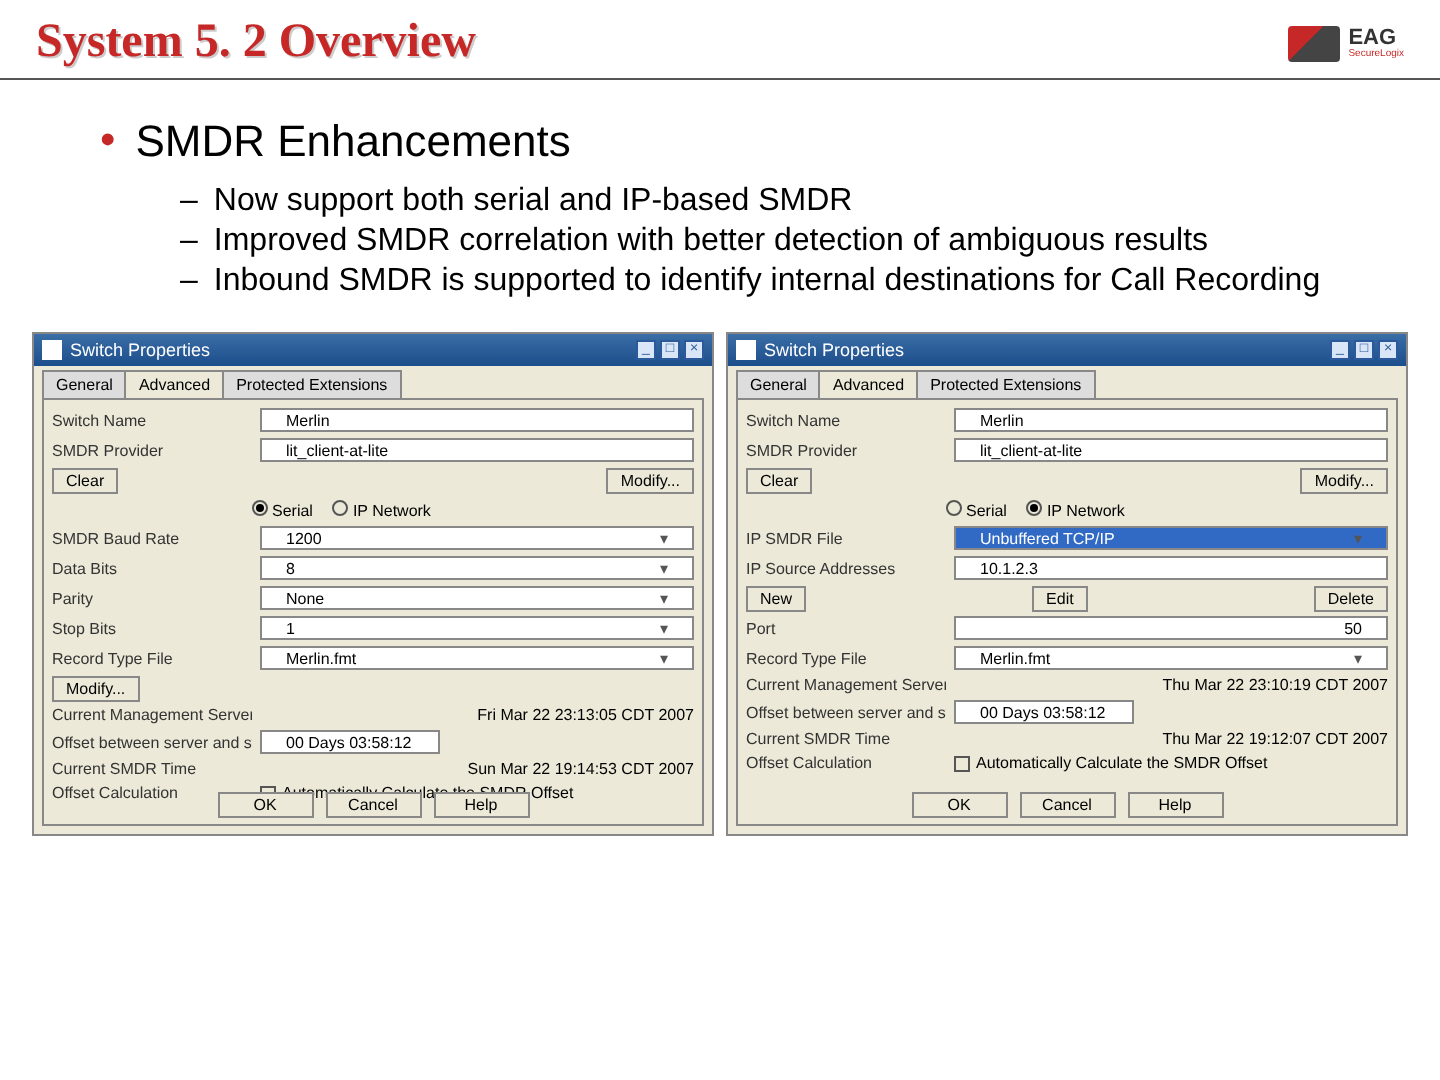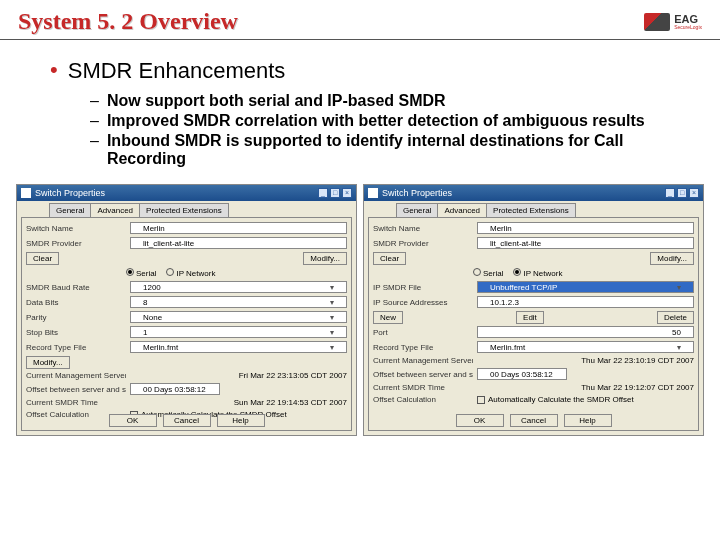--- a/index.html
+++ b/index.html
@@ -55,21 +55,21 @@
   }
   .dot1 { color: #c62828; font-size: 22px; line-height: 1.1; }
   .l1-text { font-size: 22px; }
   .bullet-l2 {
     display: flex;
     gap: 8px;
     margin-left: 40px;
     margin-bottom: 2px;
   }
   .dash { font-size: 16px; }
-  .l2-text { font-size: 16px; font-weight: bold; }
+  .l2-text { font-size: 16px; }
   .shots {
     display: flex;
     gap: 6px;
     padding: 0 16px;
     margin-top: 8px;
   }
   .dialog {
     flex: 1;
     border: 1px solid #888;
     background: #ece9d8;
@@ -91,21 +91,20 @@
     width: 10px; height: 10px; background:#fff; margin-right:4px;
   }
   .titlebar .winbtns { margin-left:auto; display:flex; gap:2px;}
   .titlebar .winbtns span {
     width:10px;height:10px;background:#d9e6f7;border:1px solid #2a5a9b; font-size:7px; line-height:8px; text-align:center; color:#2a5a9b;
   }
   .tabs {
     display:flex;
     padding: 2px 4px 0 4px;
     gap:0;
-    margin-left:28px;
   }
   .tab {
     padding: 2px 6px;
     border:1px solid #888;
     border-bottom:none;
     background:#ece9d8;
     font-size:8px;
     margin-right:-1px;
   }
   .tab.active { background:#ece9d8; position:relative; z-index:2; }

